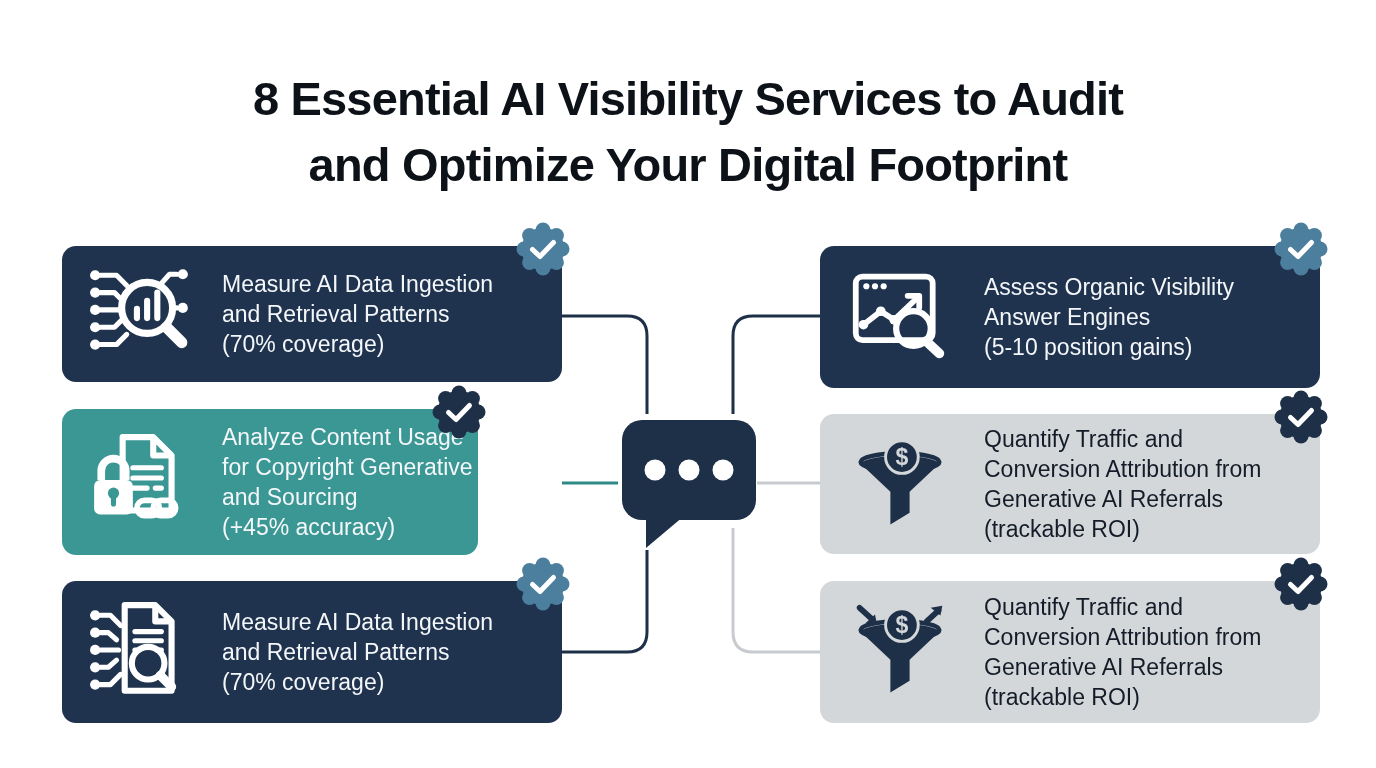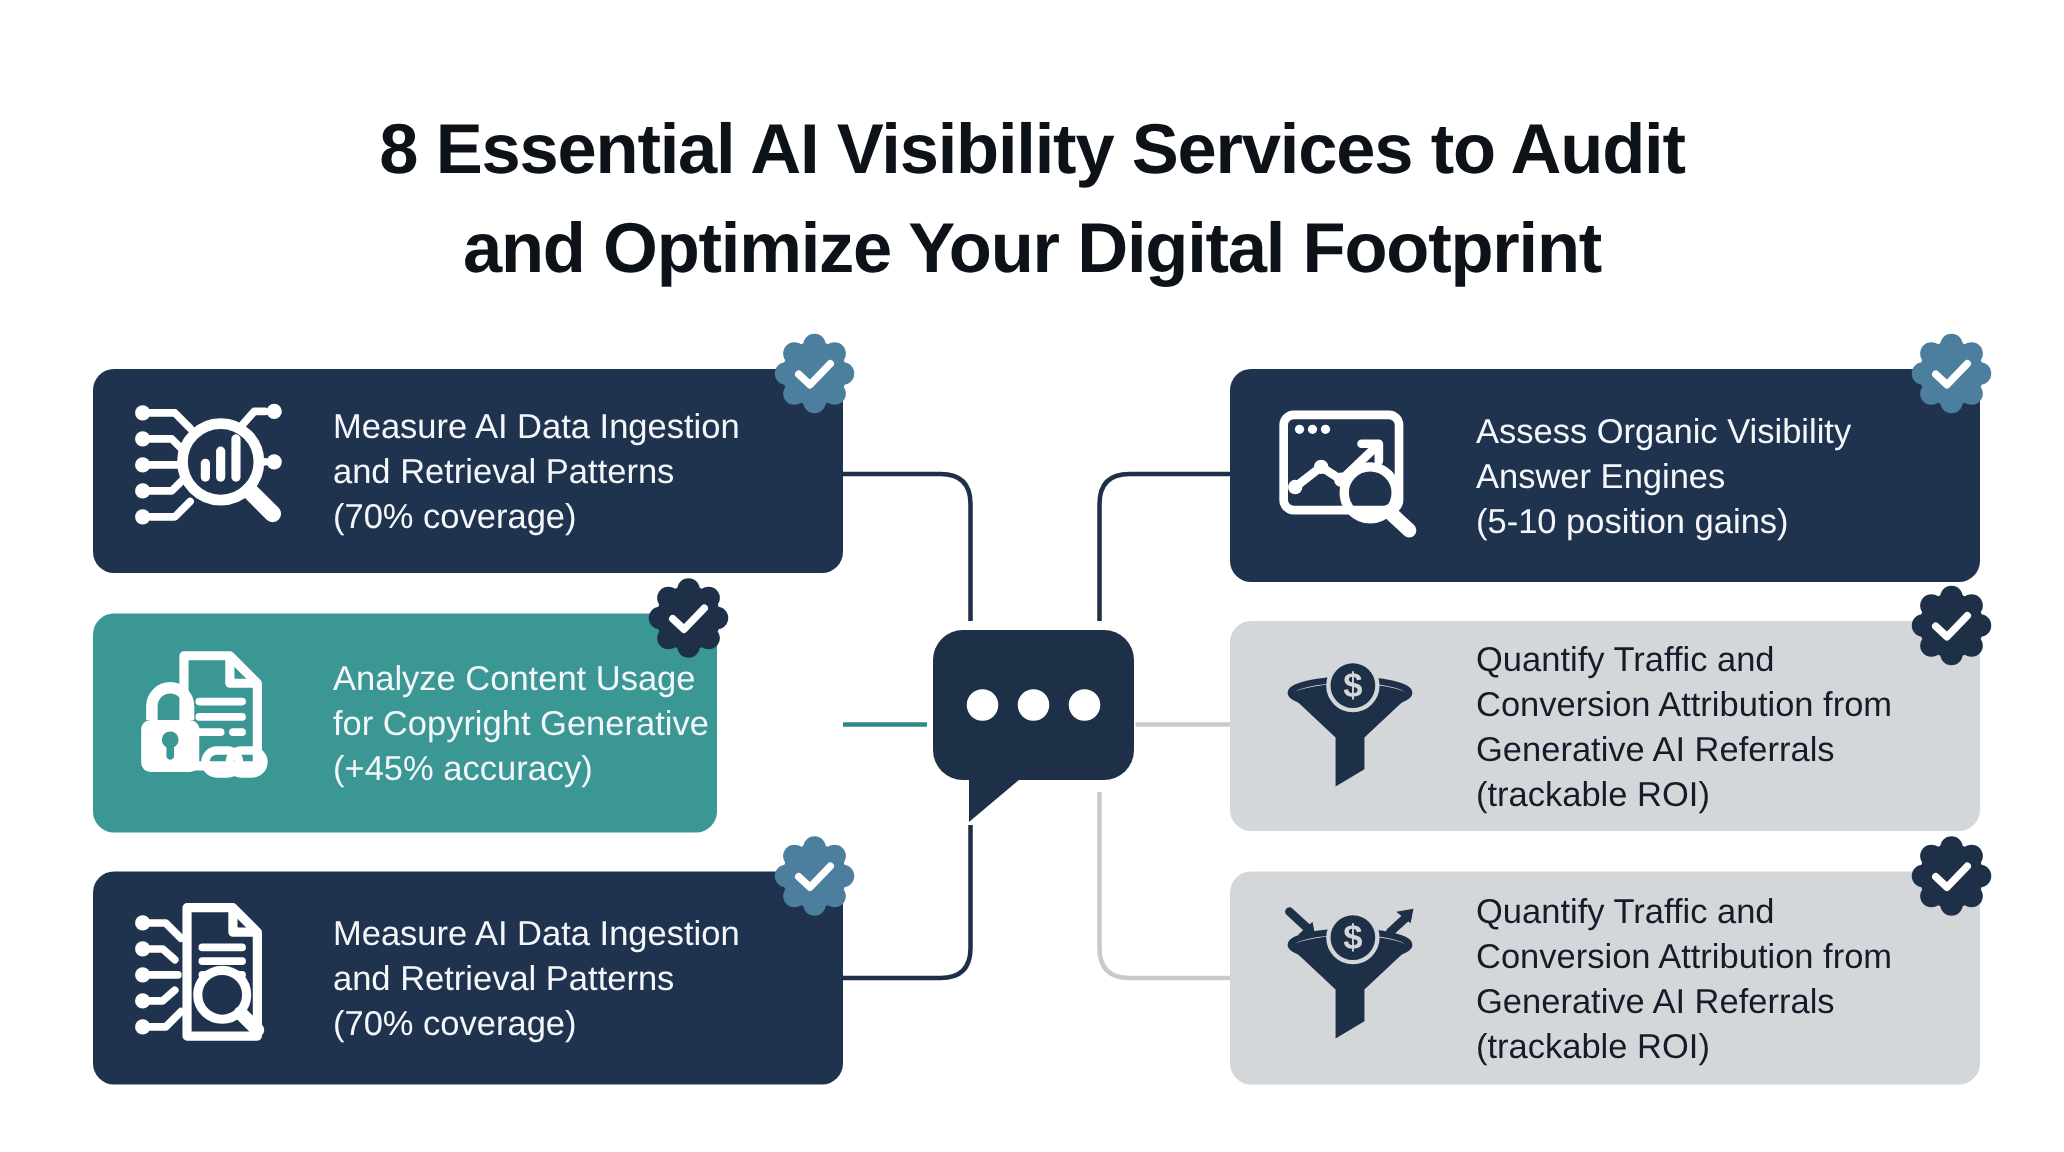--- a/index.html
+++ b/index.html
@@ -147,20 +147,21 @@
         <rect x="22.5" y="65" width="5" height="11" rx="2.5" fill="#3a9794"></rect>
         <g fill="none" stroke="currentColor" stroke-width="5.5">
           <rect x="48" y="70" width="22" height="15" rx="7.5"></rect>
           <rect x="64" y="70" width="22" height="15" rx="7.5"></rect>
         </g>
       </svg>
     </div>
     <div class="text">
       <div>Analyze Content Usage</div>
       <div>for Copyright Generative</div>
+      <div>and Sourcing</div>
       <div>(+45% accuracy)</div>
     </div>
   </div>
 
   <div class="card navy" style="left:62px;top:565px;width:500px;height:142px;">
     <div class="badge slate">
       <svg viewBox="0 0 54 54">
         <g class="seal">
           <circle cx="46" cy="27" r="7.5"></circle>
             <circle cx="40.4" cy="40.4" r="7.5"></circle>

